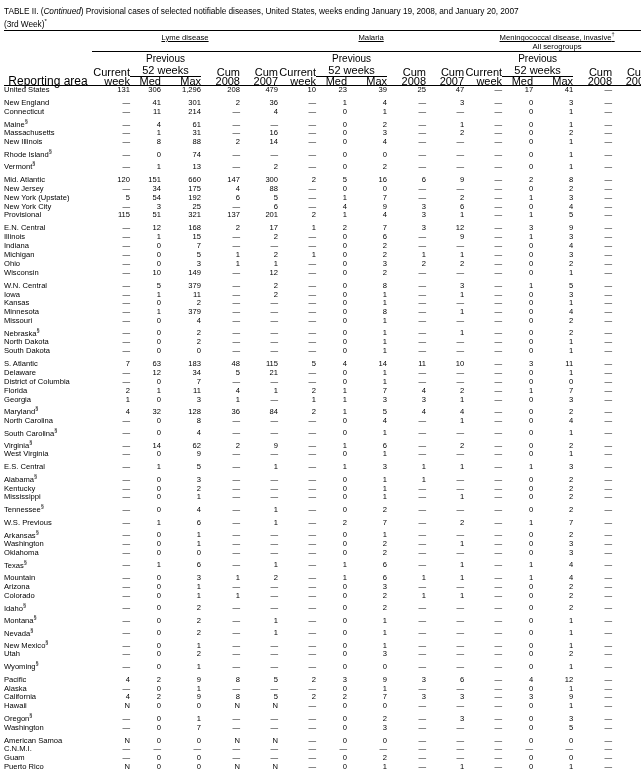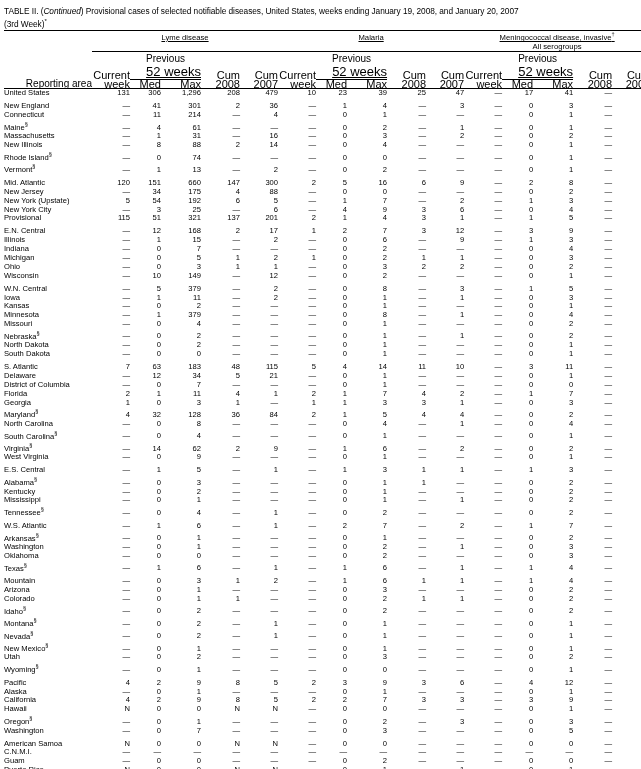--- a/index.html
+++ b/index.html
@@ -43,27 +43,27 @@
   .rule-bot{border-bottom:0.8px solid #000;}
 
   .grp-rule{
     border-top:0.8px solid #000;
     height:1px;font-size:0;line-height:0;
   }
   .hd-prev{
     text-align:center;font-size:10px;
   }
   .hd-52{
-    text-align:right;font-size:13px;text-decoration:underline;
+    text-align:center;font-size:11px;
   }
   .hd-cell{
     text-align:right;font-size:11px;line-height:8.6px;
   }
   .hd-area{
-    text-align:right;font-size:10px;line-height:8.6px;
+    text-align:center;font-size:12px;line-height:8.6px;
   }
   .medmax-rule{border-bottom:0.8px solid #000;}
 
   
   tr.data td{height:8.85px;line-height:8.85px;font-size:7.6px;}
   td.area{text-align:left;padding-left:1px;}
   td.num{text-align:right;padding-right:2px;}
   .bold{font-weight:bold;}
   .sup{font-size:5.6px;vertical-align:super;font-weight:normal;}
   tr.spacer td{height:4.2px;line-height:4.2px;font-size:0;}
@@ -951,21 +951,21 @@
           <td class="num">—</td>
           <td class="num">0</td>
           <td class="num">2</td>
           <td class="num">—</td>
           <td class="num">2</td>
         </tr>
         <tr class="spacer">
           <td colspan="16"></td>
         </tr>
         <tr class="data">
-          <td class="area bold">W.S. Atlantic</td>
+          <td class="area bold">W.S. Previous</td>
           <td class="num bold">—</td>
           <td class="num bold">1</td>
           <td class="num bold">6</td>
           <td class="num bold">—</td>
           <td class="num bold">1</td>
           <td class="num bold">—</td>
           <td class="num bold">2</td>
           <td class="num bold">7</td>
           <td class="num bold">—</td>
           <td class="num bold">2</td>

